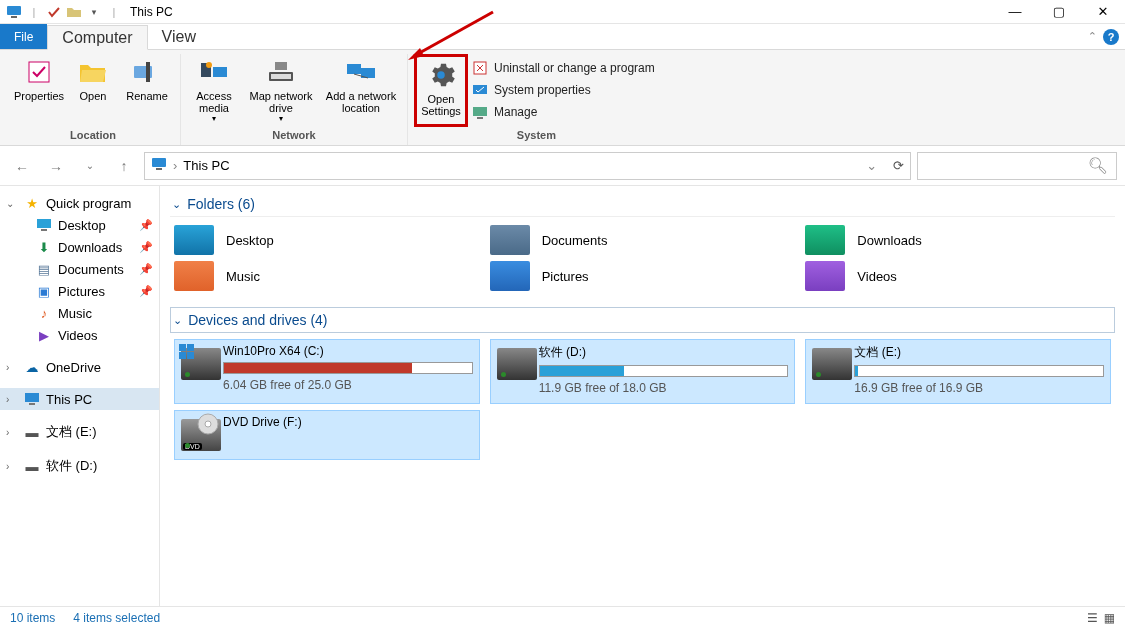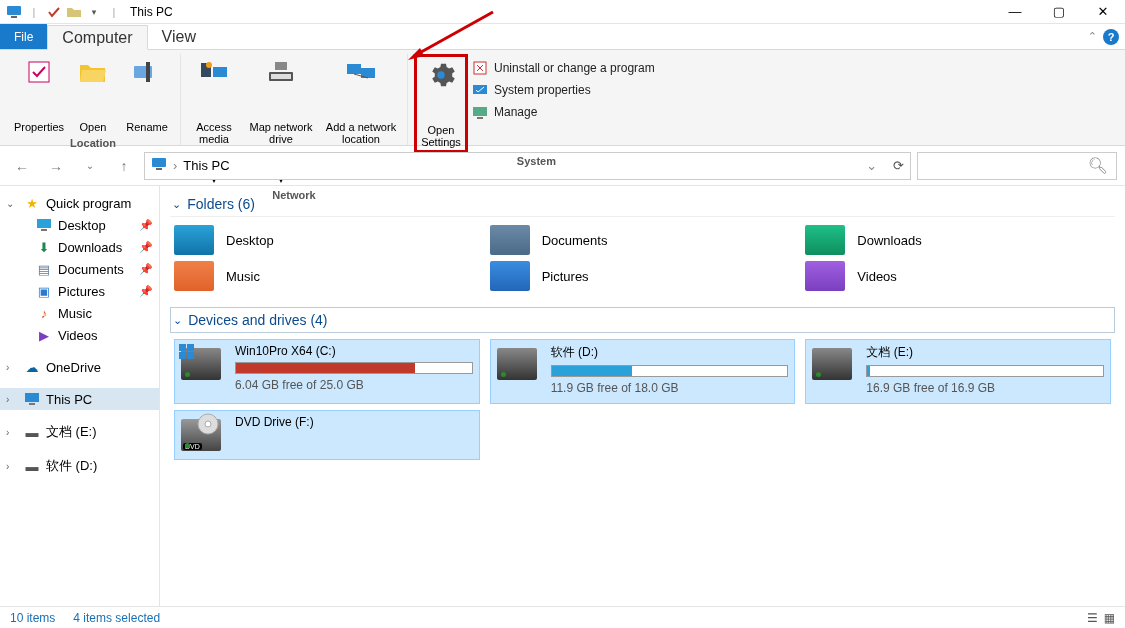--- a/index.html
+++ b/index.html
@@ -19,21 +19,21 @@
 .tab-file { background: #1979ca; color: #fff; padding: 0 14px; font-size: 12px; display: flex; align-items: center; }
 .tab { padding: 0 14px; font-size: 16px; display: flex; align-items: center; color: #333; }
 .tab.active { background: #f5f5f5; border: 1px solid #d9d9d9; border-bottom: 1px solid #f5f5f5; position: relative; top: 1px; }
 .tabs-right { margin-left: auto; display: flex; align-items: center; padding-right: 6px; gap: 6px; }
 
 
 .ribbon { background: #f5f5f5; border-bottom: 1px solid #d9d9d9; display: flex; padding: 4px 6px 0 6px; height: 96px; }
 .rgroup { display: flex; flex-direction: column; align-items: center; border-right: 1px solid #e5e5e5; padding: 0 6px; }
 .rgroup .row { display: flex; flex: 1; }
 .rgroup .glabel { font-size: 11px; color: #555; padding: 2px 0 4px; font-weight: bold; }
-.rbtn { display: flex; flex-direction: column; align-items: center; justify-content: flex-start; width: 60px; padding: 2px 2px; font-size: 11px; text-align: center; gap: 31px; }
+.rbtn { display: flex; flex-direction: column; align-items: center; justify-content: flex-start; width: 60px; padding: 2px 2px; font-size: 11px; text-align: center; }
 .rbtn .icon { width: 32px; height: 32px; margin-bottom: 2px; display: flex; align-items: center; justify-content: center; }
 .rbtn.narrow { width: 54px; }
 .rbtn.wide { width: 80px; }
 .rlink { display: flex; align-items: center; gap: 6px; font-size: 12px; padding: 2px 4px; color: #222; }
 .rlink .sicon { width: 16px; height: 16px; }
 .syscol { display: flex; flex-direction: column; justify-content: flex-start; gap: 2px; padding-top: 4px; }
 .highlight-box { border: 3px solid #c00; }
 
 
 .navbar { height: 40px; display: flex; align-items: center; padding: 6px 8px; gap: 6px; border-bottom: 1px solid #e5e5e5; }
@@ -54,21 +54,21 @@
 
 
 .content { flex: 1; padding: 6px 10px; overflow: hidden; position: relative; }
 .section-hdr { display: flex; align-items: center; gap: 6px; color: #0a4b8e; font-size: 14px; padding: 4px 2px; border-bottom: 1px solid #eee; }
 .section-hdr.boxed { border: 1px solid #bcd; }
 .folders-grid { display: grid; grid-template-columns: repeat(3, 1fr); gap: 6px 10px; padding: 8px 4px 16px; }
 .folder { display: flex; align-items: center; gap: 12px; }
 .flabel { font-size: 13px; }
 
 .drives-grid { display: grid; grid-template-columns: repeat(3, 1fr); gap: 6px 10px; padding: 6px 4px; }
-.drive { display: flex; gap: 14px; align-items: flex-start; background: #cce8ff; border: 1px solid #99cfff; padding: 4px 6px 8px; }
+.drive { display: flex; gap: 2px; align-items: flex-start; background: #cce8ff; border: 1px solid #99cfff; padding: 4px 6px 8px; }
 .dicon { width: 40px; height: 32px; background: linear-gradient(#888,#333); border-radius: 2px; position: relative; margin-top: 4px; }
 .dicon::after { content:""; position:absolute; left:4px; bottom:3px; width:5px; height:5px; background:#2b8a2b; border-radius:50%; }
 .dinfo { flex: 1; font-size: 12px; }
 .dname { margin-bottom: 4px; }
 .dbar { height: 12px; border: 1px solid #999; background: #fff; margin-bottom: 4px; position: relative; }
 .dbar .fill { height: 100%; background: #2aa1d8; }
 .dbar .fill.red { background: #c0392b; }
 .dfree { color: #555; }
 .drive.dvd { }
 .drive.dvd .dicon { background: linear-gradient(#999,#444); }

